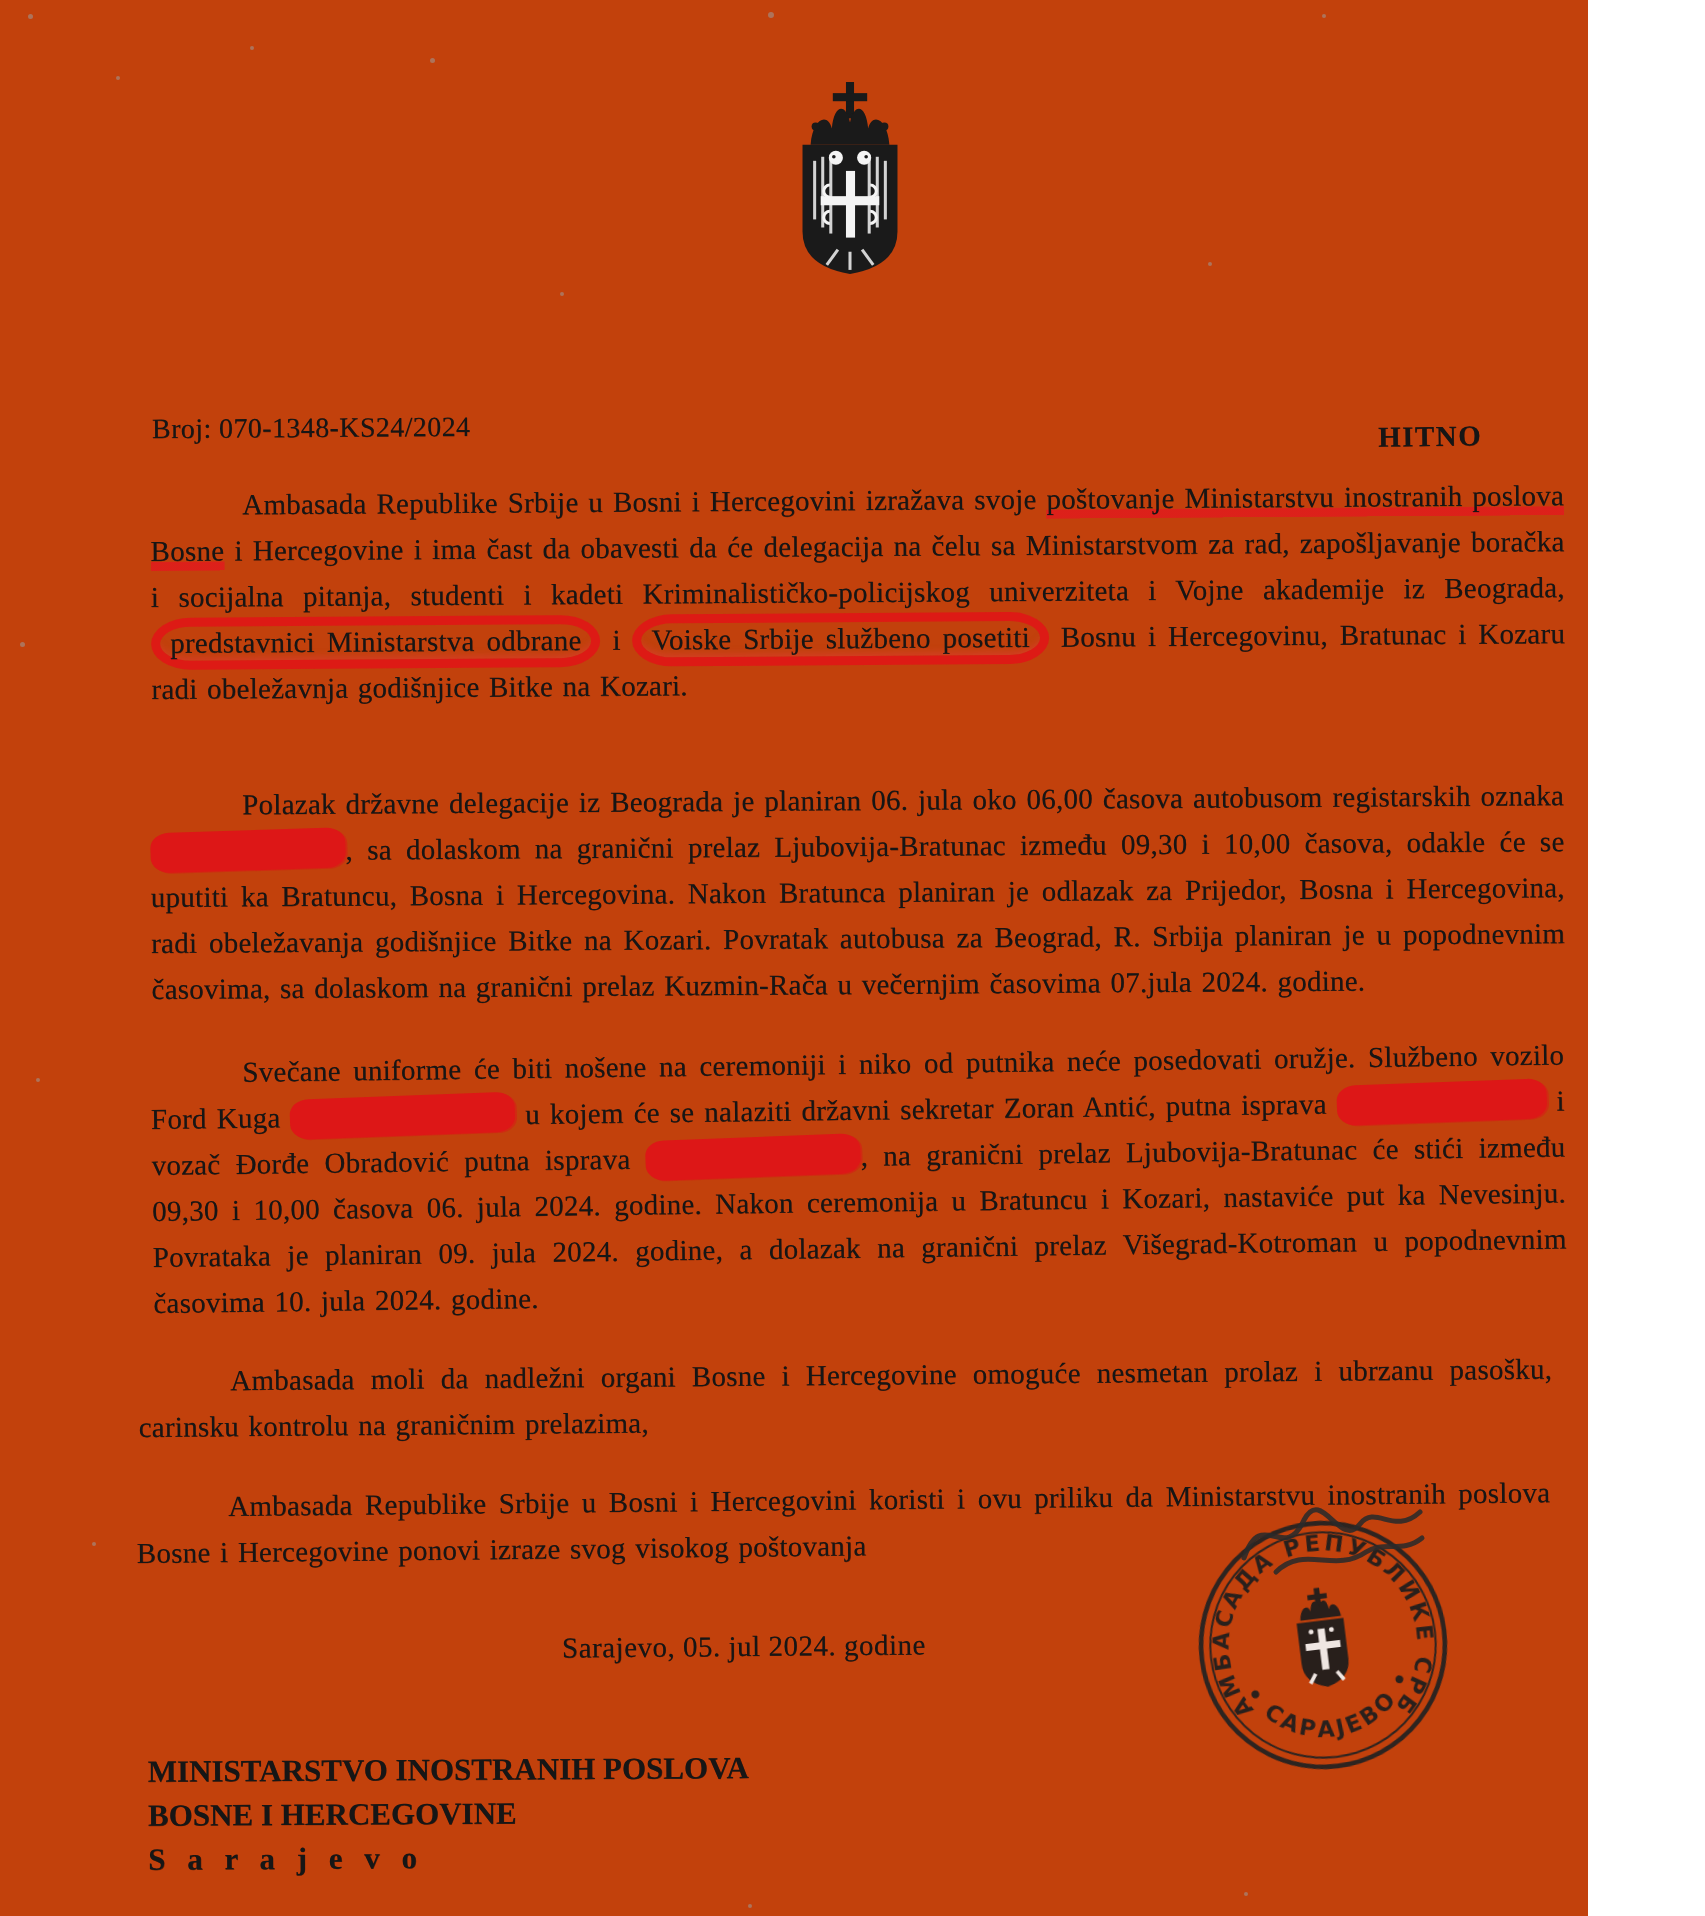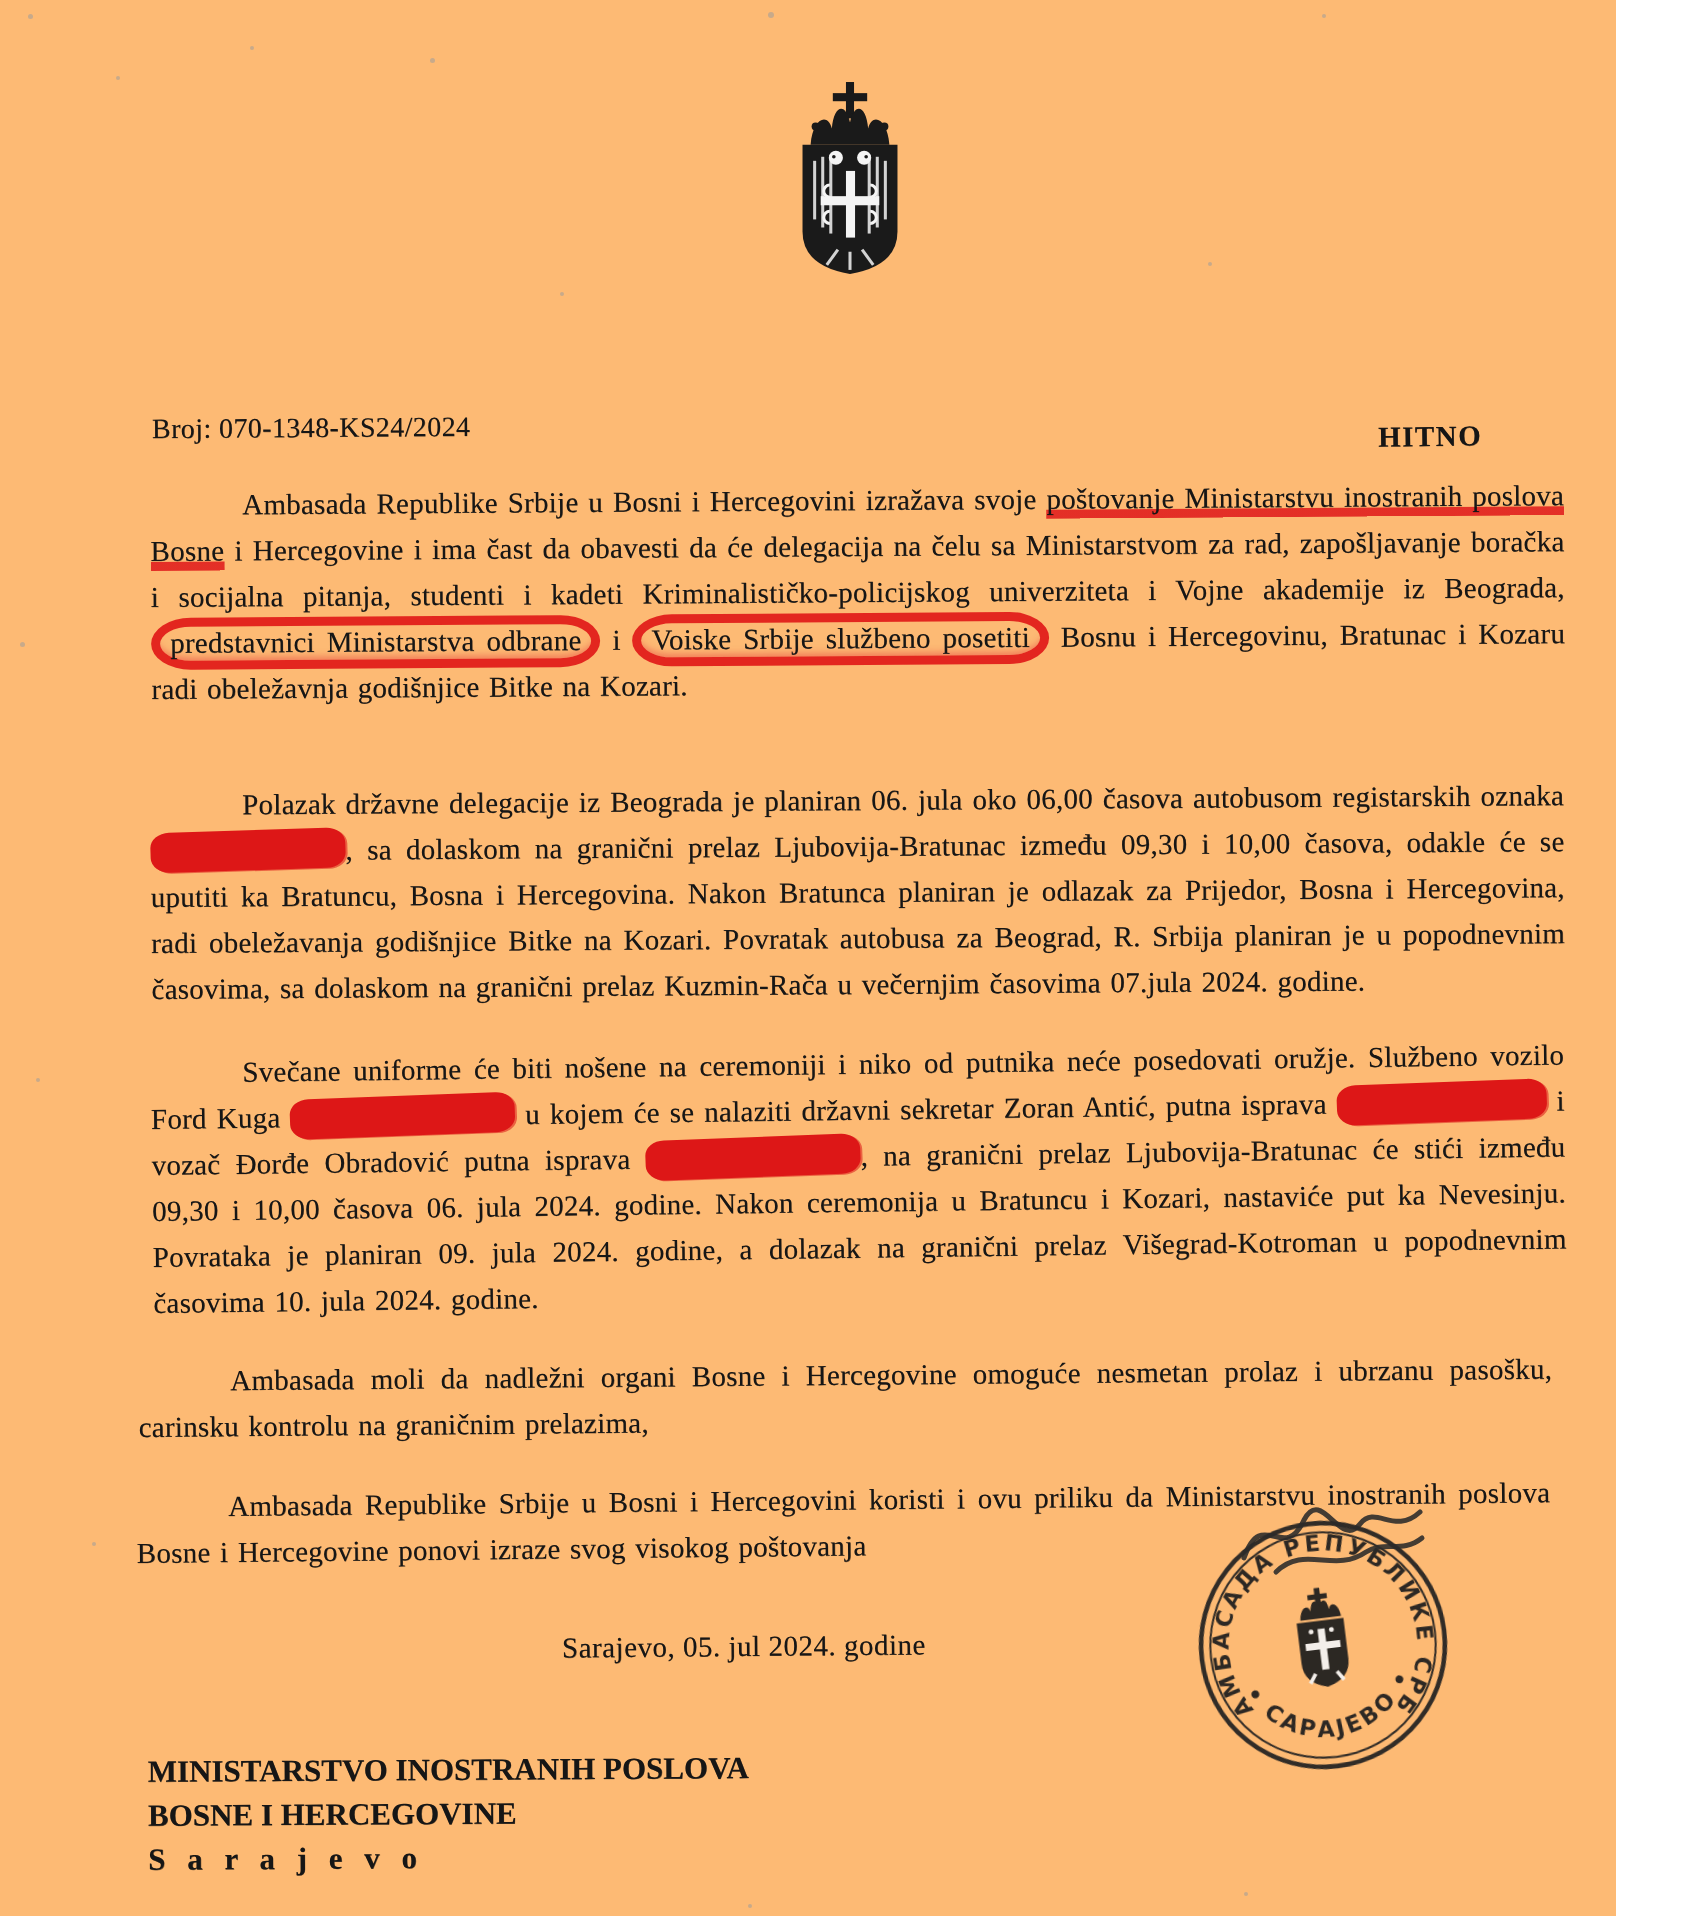--- a/index.html
+++ b/index.html
@@ -1,23 +1,22 @@
 <!DOCTYPE html>
 <html><head>
 <meta charset="utf-8">
 <style>
   html,body{margin:0;padding:0;background:#ffffff;}
   .page{
     position:relative;
     width:1588px;height:1916px;
-    background:#fdba74;
+    background:#c2410c;
     overflow:hidden;
     font-family:"Liberation Serif","DejaVu Serif",serif;
     color:#161616;
-    padding-left:28px;
   }
   .scan-text{
     text-shadow:0.3px 0.3px 0.5px rgba(0,0,0,.45);
   }
   .ref{
     position:absolute;left:152px;top:412px;
     font-size:28px;letter-spacing:.4px;
     transform:rotate(-.4deg);
   }
   .hitno{

